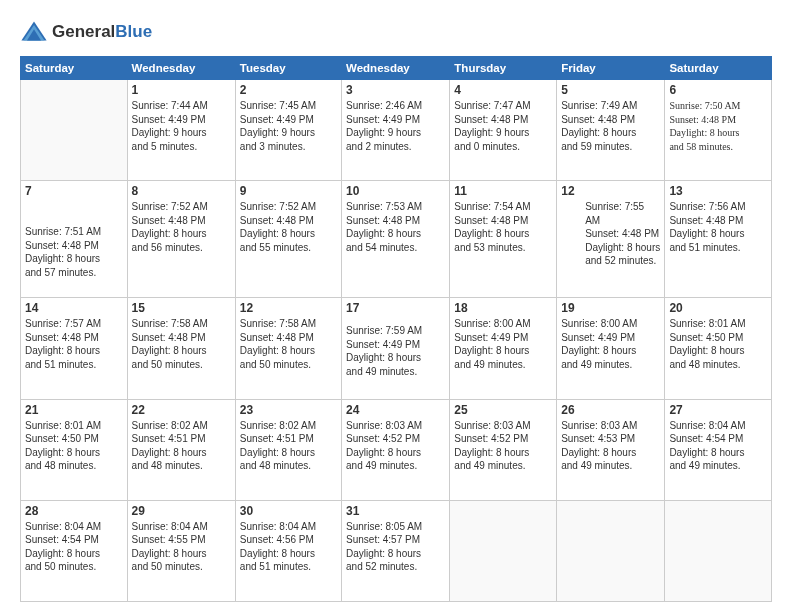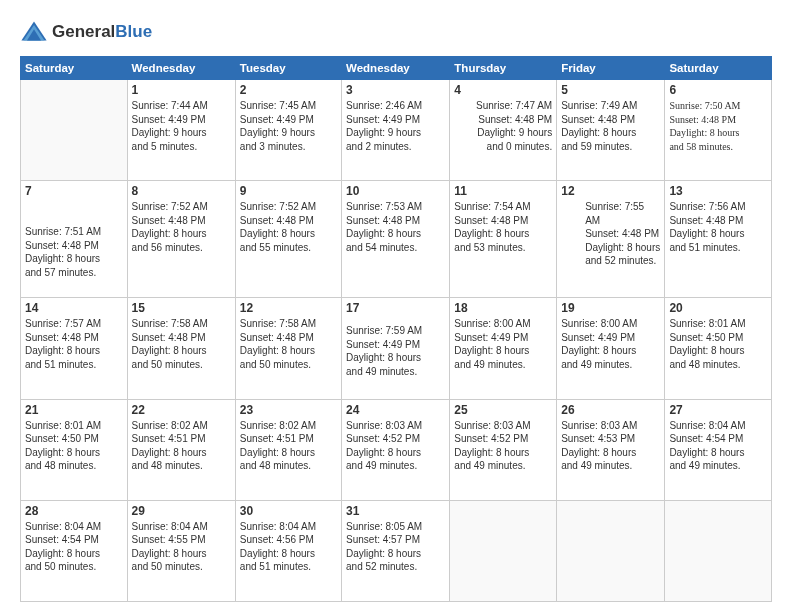--- a/index.html
+++ b/index.html
@@ -146,21 +146,21 @@
           </td>
           <td>
             <div class="day-num">3</div>
             <div class="day-info" style="white-space: pre-line;">Sunrise: 2:46 AM
 Sunset: 4:49 PM
 Daylight: 9 hours
 and 2 minutes.</div>
           </td>
           <td>
             <div class="day-num">4</div>
-            <div class="day-info" style="white-space: pre-line; text-align: right;">Sunrise: 7:47 AM
+            <div class="day-info" style="white-space: pre-line;">Sunrise: 7:47 AM
 Sunset: 4:48 PM
 Daylight: 9 hours
 and 0 minutes.</div>
           </td>
           <td>
             <div class="day-num">5</div>
             <div class="day-info" style="white-space: pre-line;">Sunrise: 7:49 AM
 Sunset: 4:48 PM
 Daylight: 8 hours
 and 59 minutes.</div>

